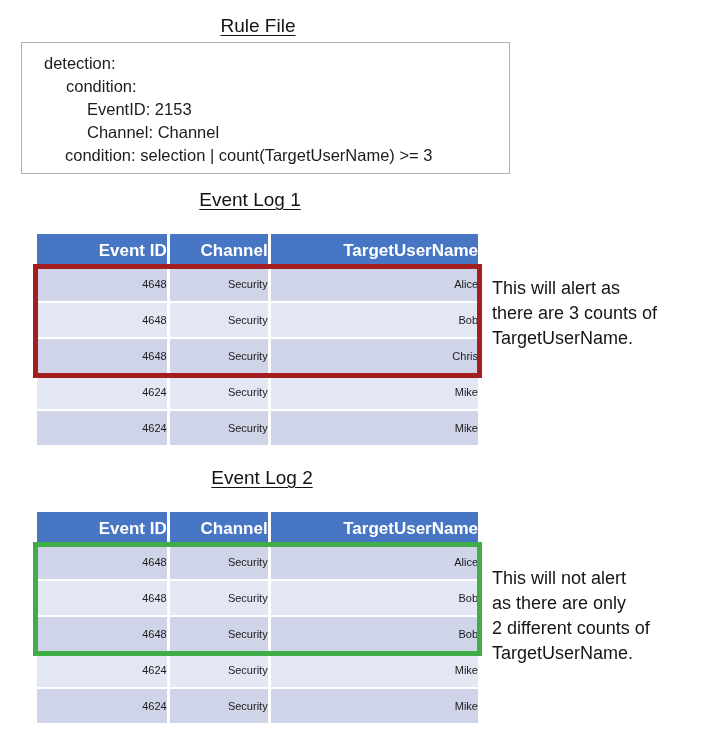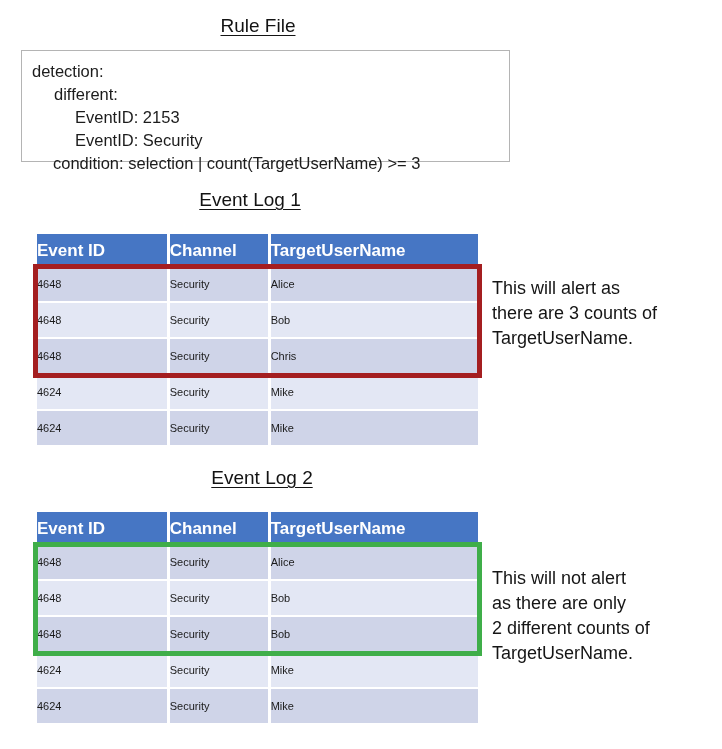--- a/index.html
+++ b/index.html
@@ -28,27 +28,27 @@
     white-space: nowrap;
   }
   #rule-title   { left: 0;   top: 14px;  width: 516px; text-align: center; }
   #log1-title   { left: 0;   top: 188px; width: 500px; text-align: center; }
   #log2-title   { left: 12px;   top: 466px; width: 500px; text-align: center; }
 
   
   #rule-box {
     position: absolute;
     left: 21px;
-    top: 50px;
+    top: 42px;
     width: 489px;
-    height: 112px;
+    height: 132px;
     border: 1px solid #b4b4b4;
     background: #ffffff;
     box-sizing: border-box;
-    padding: 9px 0 0 0;
+    padding: 9px 0 0 12px;
   }
   .rule-line {
     font-size: 16.5px;
     line-height: 23px;
     color: #1c1c1c;
     white-space: pre;
     padding-left: 10px;
   }
   .ind-0 { padding-left: 10px; }
   .ind-1 { padding-left: 32px; }
@@ -63,21 +63,21 @@
     border-collapse: separate;
     border-spacing: 0;
   }
   #table-log1 { top: 234px; }
   #table-log2 { top: 512px; }
 
   .evt-table th,
   .evt-table td {
     padding: 0;
     margin: 16px;
-    text-align: left;
+    text-align: right;
     vertical-align: middle;
   }
   .evt-table thead th {
     background: #4676C4;
     color: #ffffff;
     font-weight: bold;
     font-size: 17px;
     height: 33px;
     border-right: 3px solid #ffffff;
     box-sizing: border-box;
@@ -133,23 +133,23 @@
   #note-2 { left: 492px; top: 566px; }
   .annotation div { white-space: nowrap; }
 </style>
 </head>
 <body>
 
 <div class="section-title" id="rule-title">Rule File</div>
 
 <div id="rule-box">
   <div class="rule-line ind-0">detection:</div>
-  <div class="rule-line ind-1">different:</div>
+  <div class="rule-line ind-1">condition:</div>
   <div class="rule-line ind-2">EventID: 2153</div>
-  <div class="rule-line ind-2">EventID: Security</div>
+  <div class="rule-line ind-2">Channel: Channel</div>
   <div class="rule-line ind-c">condition: selection | count(TargetUserName) &gt;= 3</div>
 </div>
 
 <div class="section-title" id="log1-title">Event Log 1</div>
 
 <table class="evt-table" id="table-log1">
   <thead>
     <tr>
       <th class="col-id">Event ID</th>
       <th class="col-chan">Channel</th>

